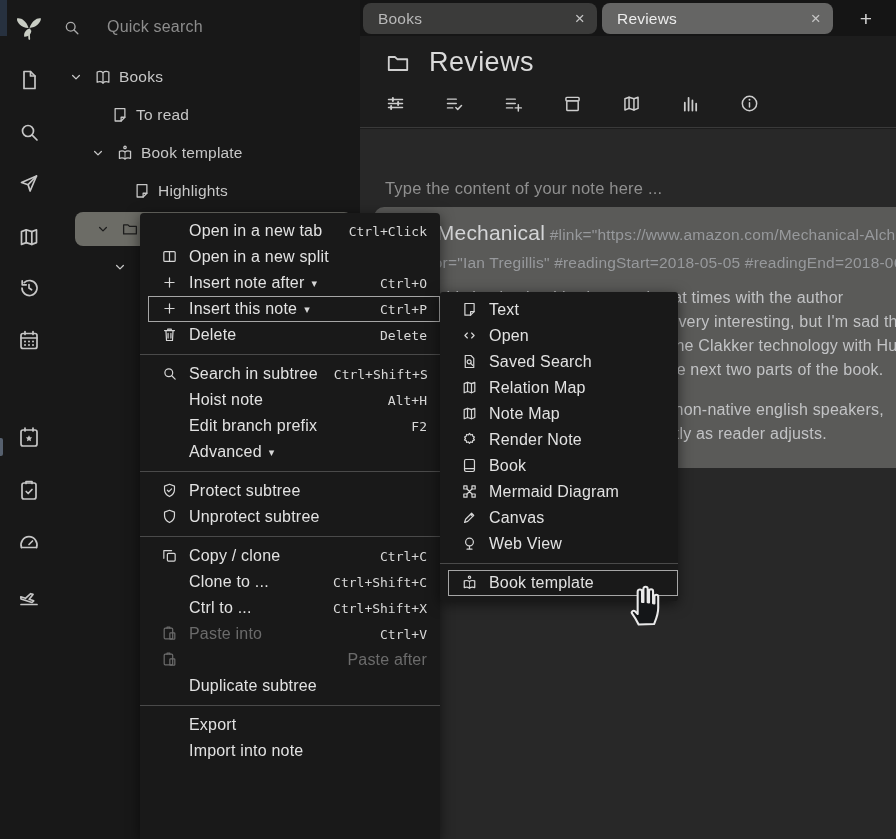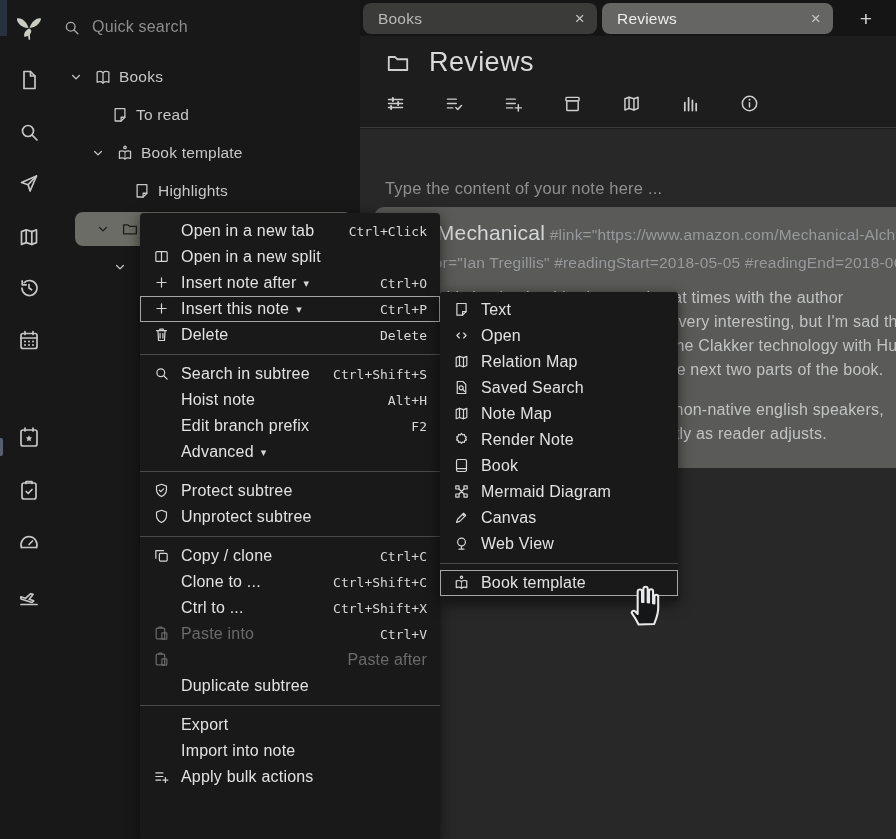--- a/index.html
+++ b/index.html
@@ -10,21 +10,21 @@
     color:#c9c9c9; letter-spacing:.2px;
   }
   
   .launchbar { position:absolute; left:0; top:0; width:58px; height:839px; background:#181818; z-index:3; }
   .corner-strip { position:absolute; left:0; top:0; width:7px; height:36px; background:#27313f; }
   .active-indicator { position:absolute; left:0; top:438px; width:3px; height:18px; background:#56606e; border-radius:0 2px 2px 0; }
   .launch-item { position:absolute; left:17px; width:24px; height:24px; color:#c6c6c6; cursor:pointer; }
   .launch-item.logo { left:13px; width:32px; height:32px; }
   
   .tree-panel { position:absolute; left:58px; top:0; width:302px; height:839px; background:#181818; z-index:2; }
-  .quick-search { position:absolute; left:4px; top:13px; width:290px; height:28px; display:flex; align-items:center; gap:11px; color:#8d8d8d; font-size:16px; cursor:text; }
+  .quick-search { position:absolute; left:4px; top:13px; width:290px; height:28px; display:flex; align-items:center; gap:26px; color:#8d8d8d; font-size:16px; cursor:text; }
   .quick-search .ic { width:19px; height:19px; color:#a9a9a9; }
   .tree-rows { position:absolute; left:0; top:58px; width:302px; }
   .tree-row { height:38px; display:flex; align-items:center; gap:5px; font-size:15.5px; color:#c7c7c7; cursor:pointer; }
   .tree-row .slot { width:22px; height:18px; flex:none; display:flex; align-items:center; justify-content:center; }
   .tree-row .ic { width:18px; height:18px; }
   .tree-row.selected { background:#6c6c66; border-radius:8px; margin-left:17px; margin-right:8px; color:#1d1d1d; height:34px; margin-top:2px; margin-bottom:2px; }
   .tree-row.selected .ic { color:#1d1d1d; }
   
   .main { position:absolute; left:360px; top:0; width:536px; height:839px; background:#1d1d1d; overflow:hidden; z-index:1; }
   .tabbar { position:absolute; left:0; top:0; width:536px; height:36px; background:#151515; }
@@ -48,21 +48,21 @@
   .card-title { font-size:21px; color:#d4d5d7; cursor:pointer; }
   .card-attrs { font-size:15.5px; color:#97999c; }
   .card-attr-line { white-space:nowrap; line-height:26px; font-size:15.5px; color:#97999c; }
   .card-para { margin-top:10px; }
   .card-para.second { margin-top:16px; }
   .card-para div { white-space:nowrap; line-height:24px; font-size:16px; color:#c2c3c5; }
   
   .menu { position:absolute; background:#191919; box-shadow:0 3px 14px rgba(0,0,0,.55); padding:5px 0; z-index:10; }
   .menu.main-menu { left:140px; top:213px; width:300px; height:626px; border-radius:4px 4px 0 0; overflow:hidden; }
   .menu.sub-menu { left:440px; top:292px; width:238px; border-radius:3px; z-index:11; }
-  .menu-item { display:flex; align-items:center; height:26px; padding:0 13px; font-size:16px; color:#e2e2e2; cursor:pointer; white-space:nowrap; }
+  .menu-item { display:flex; align-items:center; height:26px; padding:0 13px; font-size:16px; color:#e2e2e2; cursor:pointer; white-space:nowrap;margin-left:8px; }
   .menu-item .mi-icon { width:20px; height:18px; margin-right:8px; flex:none; color:#d6d6d6; }
   .menu-item .mi-icon .ic { width:17px; height:17px; }
   .mi-label {}
   .mi-caret { font-size:11px; margin-left:7px; color:#d6d6d6; }
   .mi-short { margin-left:auto; padding-left:16px; font-family:"DejaVu Sans Mono", monospace; font-size:13px; color:#d8d8d8; letter-spacing:0; }
   .menu-item.disabled, .menu-item.disabled .mi-icon { color:#6b6b6b;justify-content:space-between; }
   .menu-item.hovered { box-shadow:inset 0 0 0 1px #a6a6a6; }
   .menu-sep { border-top:1px solid #4a4a4a; margin:6px 0; }
   .ic { display:block; fill:none; stroke:currentColor; stroke-width:1.7; stroke-linecap:round; stroke-linejoin:round; }
   
@@ -474,67 +474,58 @@
       </div>
       <div class="menu-sep"></div>
       <div class="menu-item">
         <span class="mi-icon"></span>
         <span class="mi-label">Export</span>
       </div>
       <div class="menu-item">
         <span class="mi-icon"></span>
         <span class="mi-label">Import into note</span>
       </div>
-      <div class="menu-item">
-        <span class="mi-icon">
-          <svg class="ic" viewBox="0 0 24 24">
-            <path d="M4 7h10M4 12h10M4 17h7"></path>
-            <path d="M17.5 13.5v7M14 17h7"></path>
-          </svg>
-        </span>
-        <span class="mi-label">Apply bulk actions</span>
-      </div>
     </div>
 
   <div class="menu sub-menu" id="sub-menu">
       <div class="menu-item">
         <span class="mi-icon">
           <svg class="ic" viewBox="0 0 24 24">
             <path d="M5.5 3.5h13v11.5l-5 5h-8z"></path>
             <path d="M13.5 20v-5h5"></path>
           </svg>
         </span>
         <span class="mi-label">Text</span>
       </div>
       <div class="menu-item">
         <span class="mi-icon">
           <svg class="ic" viewBox="0 0 24 24">
             <path d="M9 8.5L5.5 12 9 15.5M15 8.5L18.5 12 15 15.5"></path>
           </svg>
         </span>
         <span class="mi-label">Open</span>
-      </div>
-      <div class="menu-item">
-        <span class="mi-icon">
-          <svg class="ic" viewBox="0 0 24 24">
-            <path d="M9.2 4.8L4.5 6.6v12.8l4.7-1.8 5.6 1.8 4.7-1.8V4.8l-4.7 1.8-5.6-1.8z"></path>
-            <path d="M9.2 4.8v12.8M14.8 6.6v12.8"></path>
-          </svg>
-        </span>
-        <span class="mi-label">Relation Map</span>
       </div>
       <div class="menu-item">
         <span class="mi-icon">
           <svg class="ic" viewBox="0 0 24 24">
             <path d="M6 3.5h8l4 4v13H6z"></path>
             <circle cx="11.5" cy="12.5" r="2.8"></circle>
             <path d="M13.5 14.5l3 3"></path>
           </svg>
         </span>
         <span class="mi-label">Saved Search</span>
+      </div>
+      <div class="menu-item">
+        <span class="mi-icon">
+          <svg class="ic" viewBox="0 0 24 24">
+            <path d="M9.2 4.8L4.5 6.6v12.8l4.7-1.8 5.6 1.8 4.7-1.8V4.8l-4.7 1.8-5.6-1.8z"></path>
+            <path d="M9.2 4.8v12.8M14.8 6.6v12.8"></path>
+          </svg>
+        </span>
+        <span class="mi-label">Relation Map</span>
       </div>
       <div class="menu-item">
         <span class="mi-icon">
           <svg class="ic" viewBox="0 0 24 24">
             <path d="M9.2 4.8L4.5 6.6v12.8l4.7-1.8 5.6 1.8 4.7-1.8V4.8l-4.7 1.8-5.6-1.8z"></path>
             <path d="M9.2 4.8v12.8M14.8 6.6v12.8"></path>
           </svg>
         </span>
         <span class="mi-label">Note Map</span>
       </div>

